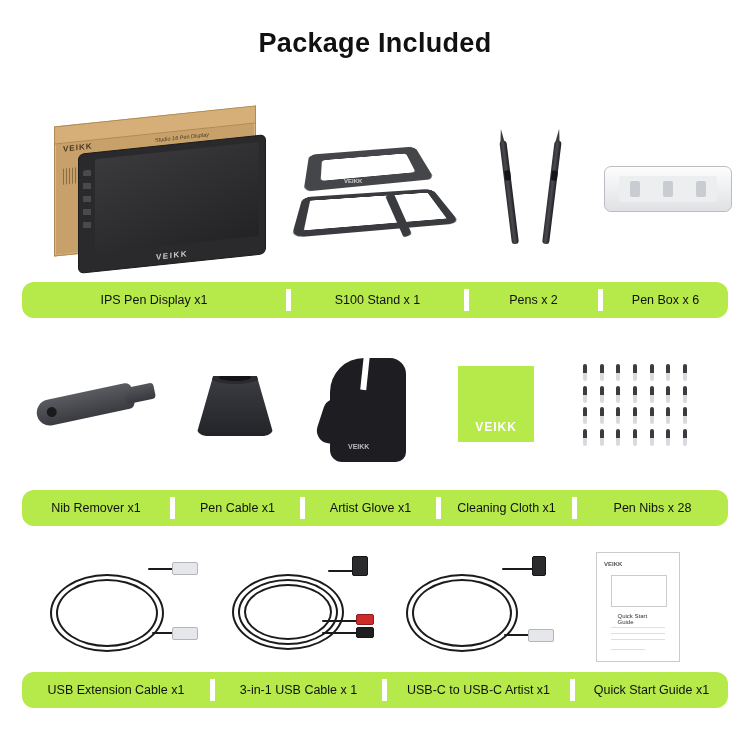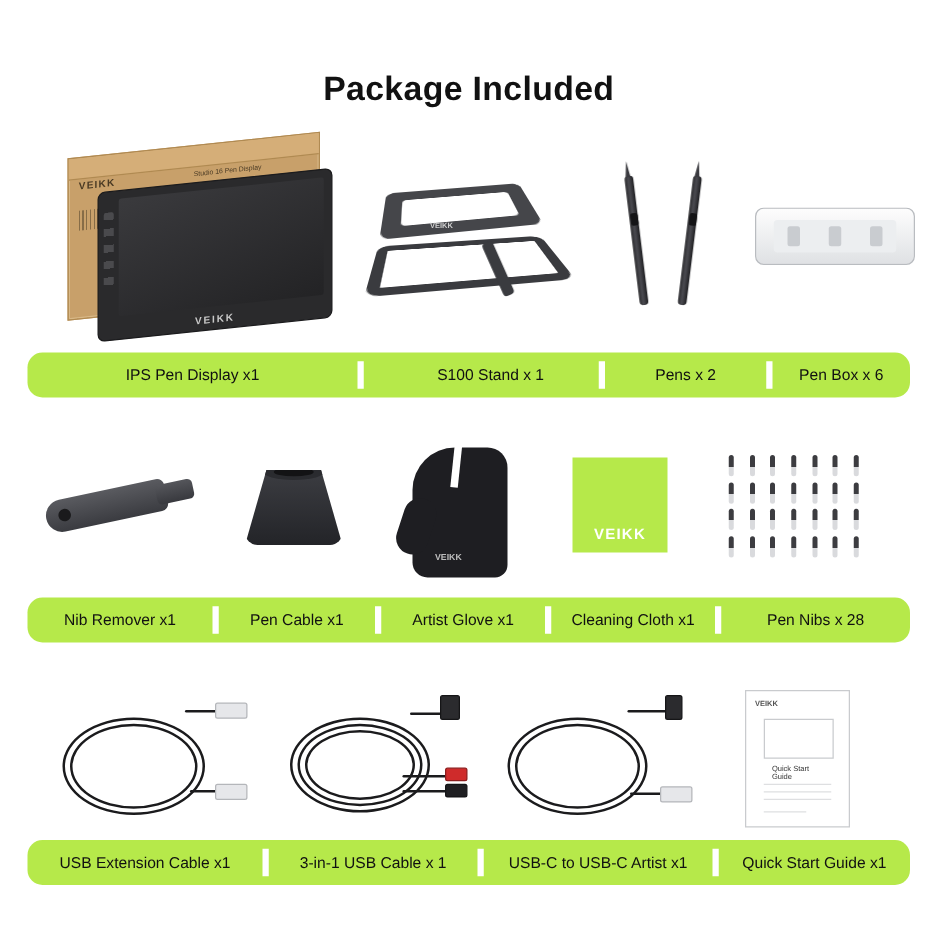--- a/index.html
+++ b/index.html
@@ -18,21 +18,21 @@
   .page {
     width: 750px;
     height: 750px;
     position: relative;
   }
   .title {
     text-align: center;
     font-size: 27px;
     font-weight: bold;
     letter-spacing: 0.3px;
-    padding-top: 56px;
+    padding-top: 28px;
     color: #111;
   }
 
   
   .row {
     position: absolute;
     left: 22px;
     width: 706px;
   }
   .row-imgs {
@@ -333,21 +333,21 @@
               <div class="slot"></div>
           </div>
         </div>
       </div>
 
     </div>
 
     <div class="label-bar" style="margin-top:4px;">
       <div class="label-cell" style="flex:0 0 264px;">IPS Pen Display x1</div>
       <div class="label-gap"></div>
-      <div class="label-cell" style="flex:0 0 173px;padding-left:15px;">S100 Stand x 1</div>
+      <div class="label-cell" style="flex:0 0 173px;">S100 Stand x 1</div>
       <div class="label-gap"></div>
       <div class="label-cell" style="flex:0 0 129px;">Pens x 2</div>
       <div class="label-gap"></div>
       <div class="label-cell" style="flex:1 1 auto;">Pen Box x 6</div>
     </div>
   </div>
 
   <div class="row" id="row2">
     <div class="row-imgs">
 
@@ -406,21 +406,21 @@
             <div class="nib"></div>
             <div class="nib"></div>
             <div class="nib"></div>
             <div class="nib"></div>
             <div class="nib"></div>
         </div>
       </div>
 
     </div>
 
-    <div class="label-bar" style="margin-top:8px;">
+    <div class="label-bar" style="margin-top:20px;">
       <div class="label-cell" style="flex:0 0 148px;">Nib Remover x1</div>
       <div class="label-gap"></div>
       <div class="label-cell" style="flex:0 0 125px;">Pen Cable x1</div>
       <div class="label-gap"></div>
       <div class="label-cell" style="flex:0 0 131px;">Artist Glove x1</div>
       <div class="label-gap"></div>
       <div class="label-cell" style="flex:0 0 131px;">Cleaning Cloth x1</div>
       <div class="label-gap"></div>
       <div class="label-cell" style="flex:1 1 auto;">Pen Nibs x 28</div>
     </div>

